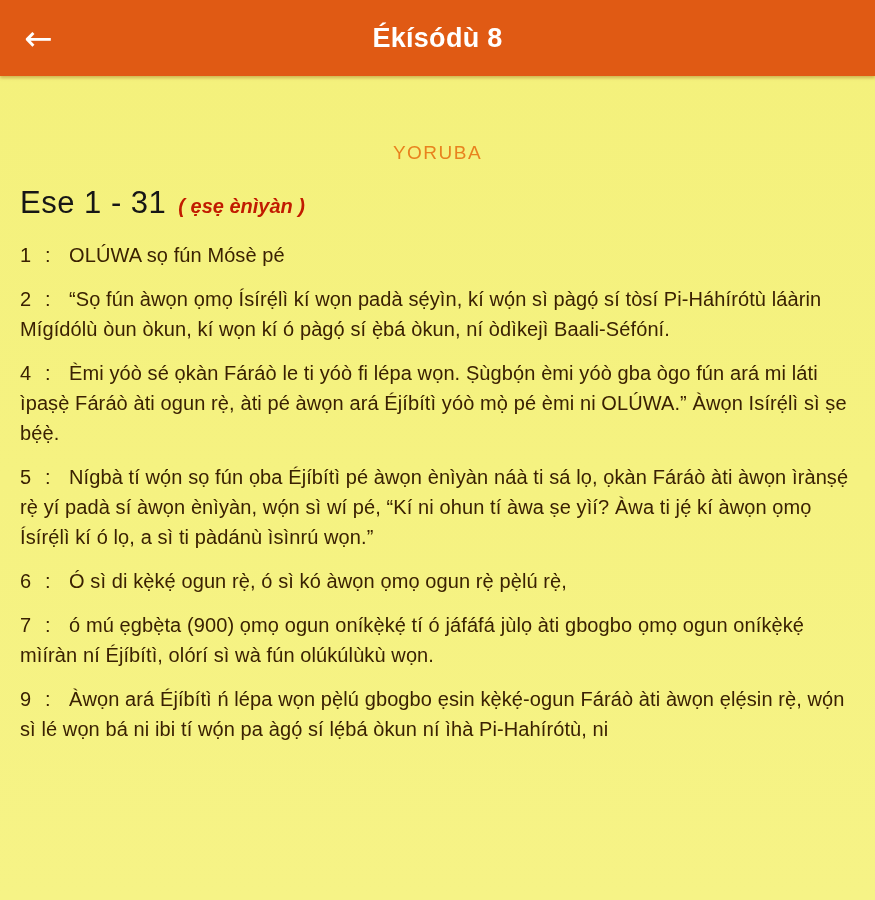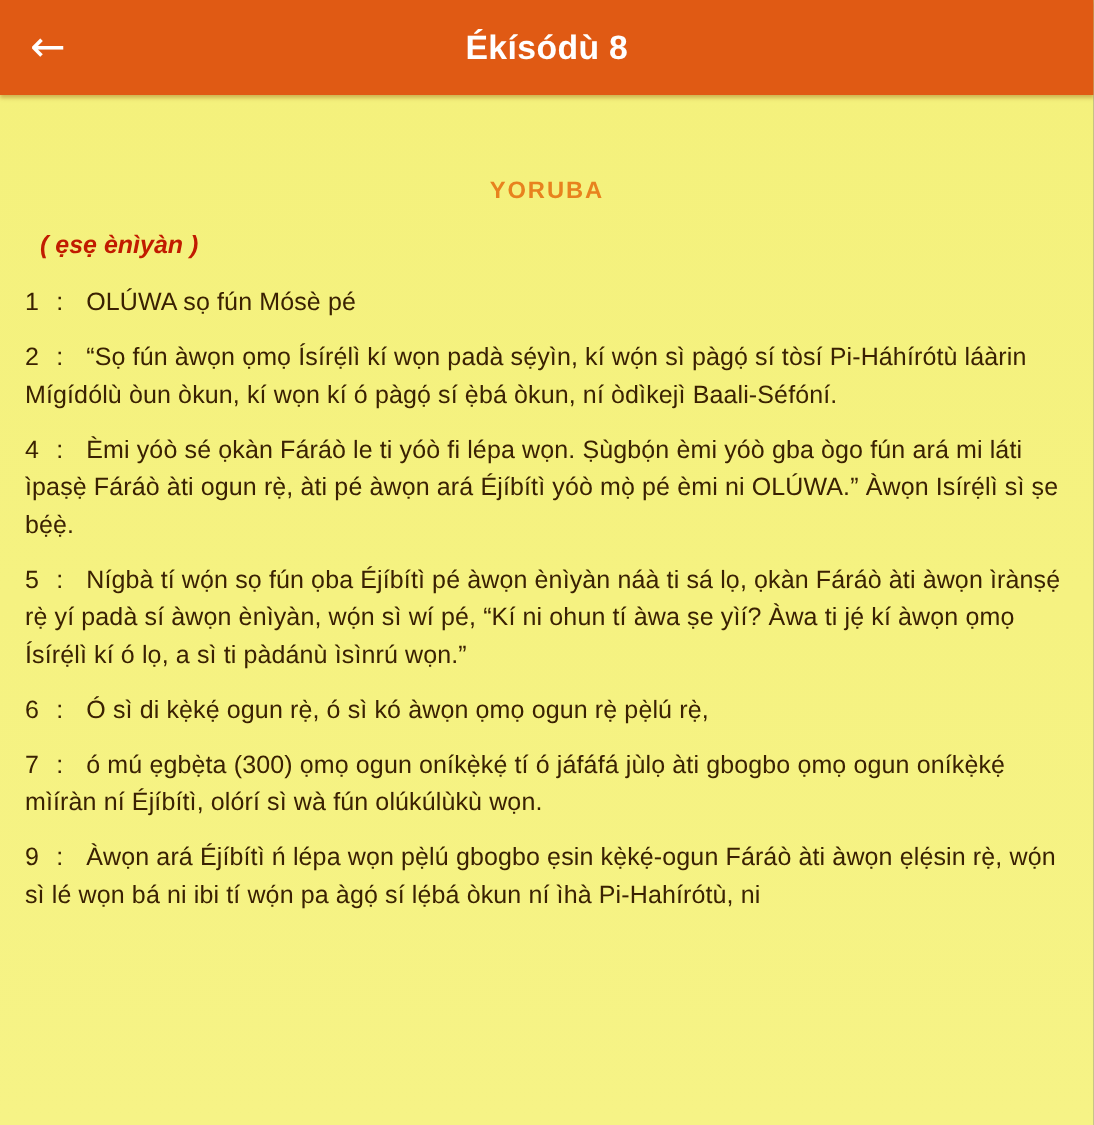--- a/index.html
+++ b/index.html
@@ -49,21 +49,21 @@
 
   
   .content {
     padding: 0 20px;
   }
   .language-label {
     margin-top: 66px;
     text-align: center;
     color: #E8821E;
     font-size: 19px;
-    font-weight: bold;
+    font-weight: normal;
     letter-spacing: 1.5px;
   }
   .verse-range-row {
     margin-top: 21px;
     display: flex;
     align-items: baseline;
   }
   .verse-range-title {
     color: #161616;
     font-size: 31px;
@@ -109,20 +109,21 @@
       <span>←</span>
     </button>
     <div class="app-title">Ékísódù 8</div>
   </header>
 
   <main class="content">
 
     <div class="language-label">YORUBA</div>
 
     <div class="verse-range-row">
+      <span class="verse-range-title">Ese 1 - 31</span>
       <span class="verse-range-subtitle">( ẹsẹ ènìyàn )</span>
     </div>
 
     <div class="verse-list">
   <p class="verse-item">
     <span class="verse-num">1</span><span class="verse-sep">:</span><span class="verse-text">OLÚWA sọ fún Mósè pé</span>
   </p>
 
   <p class="verse-item">
     <span class="verse-num">2</span><span class="verse-sep">:</span><span class="verse-text">“Sọ fún àwọn ọmọ Ísírẹ́lì kí wọn padà sẹ́yìn, kí wọ́n sì pàgọ́ sí tòsí Pi-Háhírótù láàrin Mígídólù òun òkun, kí wọn kí ó pàgọ́ sí ẹ̀bá òkun, ní òdìkejì Baali-Séfóní.</span>
@@ -135,21 +136,21 @@
 
   <p class="verse-item">
     <span class="verse-num">5</span><span class="verse-sep">:</span><span class="verse-text">Nígbà tí wọ́n sọ fún ọba Éjíbítì pé àwọn ènìyàn náà ti sá lọ, ọkàn Fáráò àti àwọn ìrànṣẹ́ rẹ̀ yí padà sí àwọn ènìyàn, wọ́n sì wí pé, “Kí ni ohun tí àwa ṣe yìí? Àwa ti jẹ́ kí àwọn ọmọ Ísírẹ́lì kí ó lọ, a sì ti pàdánù ìsìnrú wọn.”</span>
   </p>
 
   <p class="verse-item">
     <span class="verse-num">6</span><span class="verse-sep">:</span><span class="verse-text">Ó sì di kẹ̀kẹ́ ogun rẹ̀, ó sì kó àwọn ọmọ ogun rẹ̀ pẹ̀lú rẹ̀,</span>
   </p>
 
   <p class="verse-item">
-    <span class="verse-num">7</span><span class="verse-sep">:</span><span class="verse-text">ó mú ẹgbẹ̀ta (300) ọmọ ogun oníkẹ̀kẹ́ tí ó jáfáfá jùlọ àti gbogbo ọmọ ogun oníkẹ̀kẹ́ mìíràn ní Éjíbítì, olórí sì wà fún olúkúlùkù wọn.</span>
+    <span class="verse-num">7</span><span class="verse-sep">:</span><span class="verse-text">ó mú ẹgbẹ̀ta (900) ọmọ ogun oníkẹ̀kẹ́ tí ó jáfáfá jùlọ àti gbogbo ọmọ ogun oníkẹ̀kẹ́ mìíràn ní Éjíbítì, olórí sì wà fún olúkúlùkù wọn.</span>
   </p>
 
 
   <p class="verse-item">
     <span class="verse-num">9</span><span class="verse-sep">:</span><span class="verse-text">Àwọn ará Éjíbítì ń lépa wọn pẹ̀lú gbogbo ẹsin kẹ̀kẹ́-ogun Fáráò àti àwọn ẹlẹ́sin rẹ̀, wọ́n sì lé wọn bá ni ibi tí wọ́n pa àgọ́ sí lẹ́bá òkun ní ìhà Pi-Hahírótù, ni</span>
   </p>
 </div>
 
   </main>
 </div>

